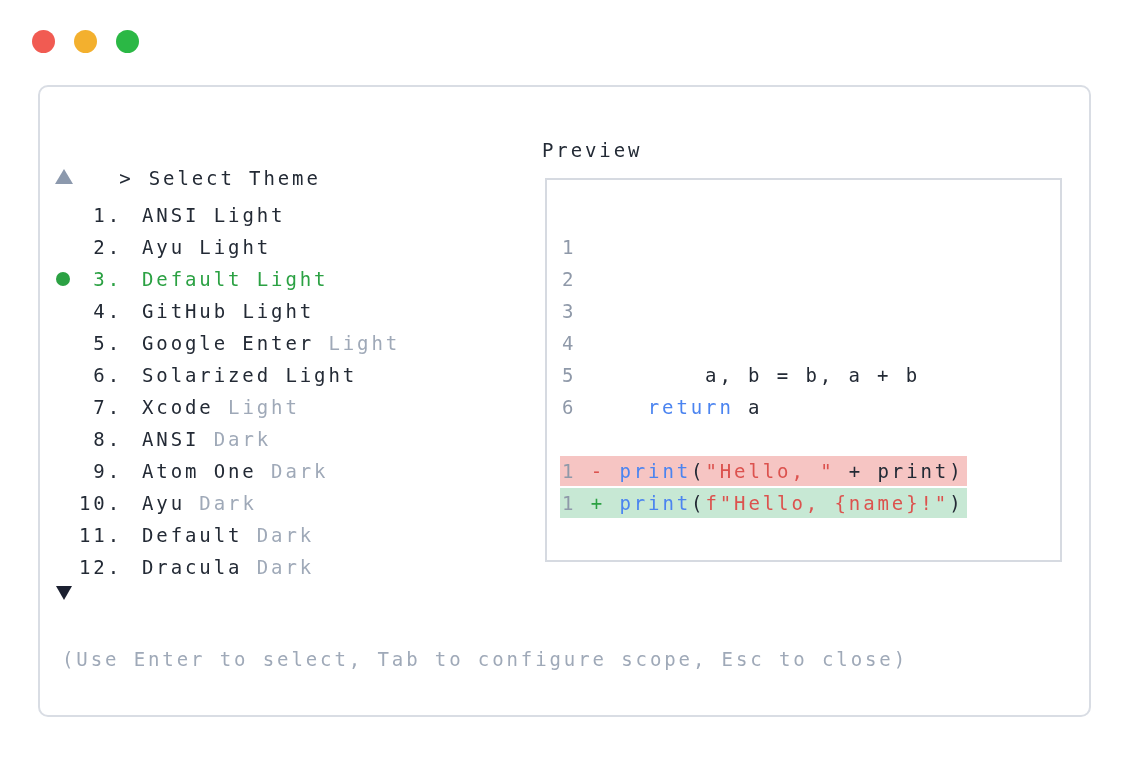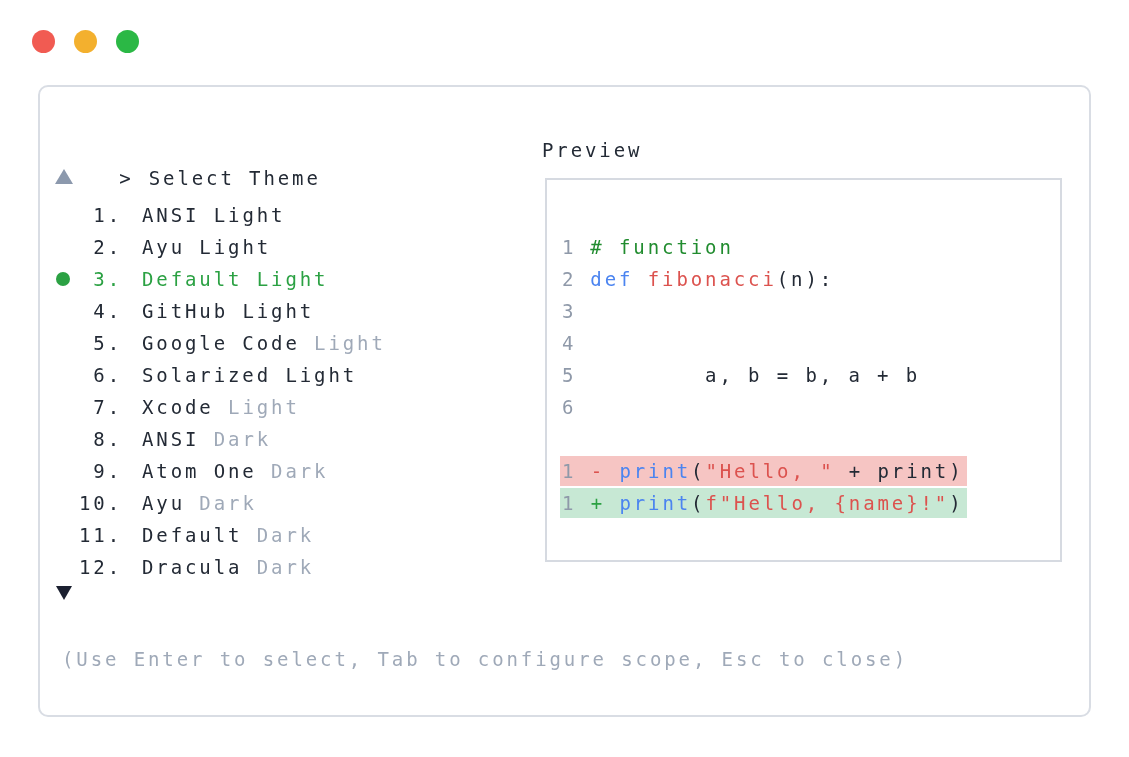--- a/index.html
+++ b/index.html
@@ -107,21 +107,21 @@
       </div>
       <div class="trow">
         <span class="bullet"></span>
         <span class="num">4.</span>
         <span class="name">GitHub</span>
         <span class="variant"> Light</span>
       </div>
       <div class="trow">
         <span class="bullet"></span>
         <span class="num">5.</span>
-        <span class="name">Google Code</span>
+        <span class="name">Google Enter</span>
         <span class="variant muted"> Light</span>
       </div>
       <div class="trow">
         <span class="bullet"></span>
         <span class="num">6.</span>
         <span class="name">Solarized</span>
         <span class="variant"> Light</span>
       </div>
       <div class="trow">
         <span class="bullet"></span>
@@ -164,38 +164,37 @@
   <div class="tri-down"></div>
 
   <div class="hint">(Use Enter to select, Tab to configure scope, Esc to close)</div>
 
   <div class="preview-label">Preview</div>
 
   <div class="preview-box">
     <div class="code-area">
         <div class="cline">
           <span class="lnum">1</span>
-          <span class="code"><span class="tok-comment"># function</span></span>
         </div>
         <div class="cline">
           <span class="lnum">2</span>
-          <span class="code"><span class="tok-keyword">def</span><span class="tok-plain"> </span><span class="tok-function">fibonacci</span><span class="tok-plain">(n):</span></span>
         </div>
         <div class="cline">
           <span class="lnum">3</span>
         </div>
         <div class="cline">
           <span class="lnum">4</span>
         </div>
         <div class="cline">
           <span class="lnum">5</span>
           <span class="code"><span class="tok-plain">        a, b = b, a + b</span></span>
         </div>
         <div class="cline">
           <span class="lnum">6</span>
+          <span class="code"><span class="tok-plain">    </span><span class="tok-keyword">return</span><span class="tok-plain"> a</span></span>
         </div>
         <div class="cline spacer"></div>
         <div class="diff-row"><span class="diff-bg removed"><span class="tok-lnum">1</span><span class="tok-plain"> </span><span class="tok-sign-removed">-</span><span class="tok-plain"> </span><span class="tok-keyword">print</span><span class="tok-plain">(</span><span class="tok-string">"Hello, "</span><span class="tok-plain"> + print)</span></span></div>
         <div class="diff-row"><span class="diff-bg added"><span class="tok-lnum">1</span><span class="tok-plain"> </span><span class="tok-sign-added">+</span><span class="tok-plain"> </span><span class="tok-keyword">print</span><span class="tok-plain">(</span><span class="tok-string">f"Hello, {name}!"</span><span class="tok-plain">)</span></span></div>
       </div>
   </div>
 
 </div>
 
 </body></html>

